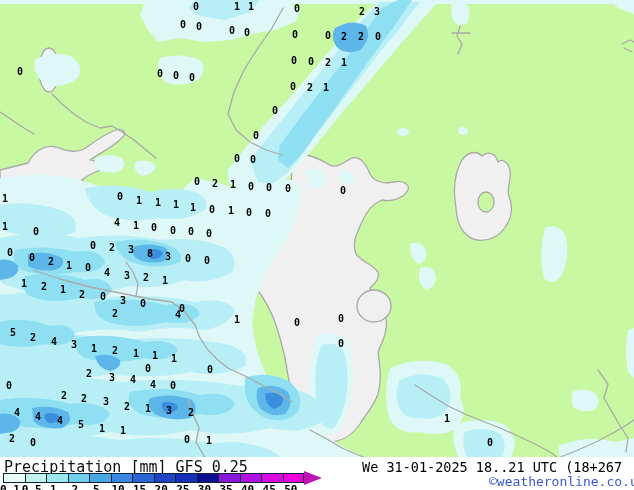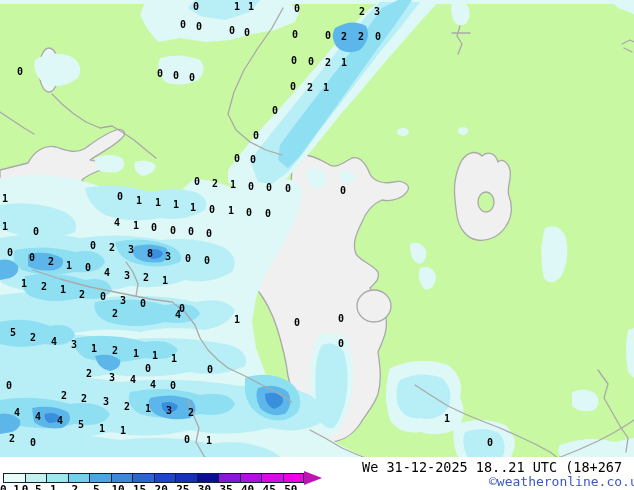--- a/index.html
+++ b/index.html
@@ -257,20 +257,21 @@
         <text x="33" y="446" text-anchor="middle" class="num">0</text>
         <text x="187" y="443" text-anchor="middle" class="num">0</text>
         <text x="209" y="444" text-anchor="middle" class="num">1</text>
         <text x="447" y="422" text-anchor="middle" class="num">1</text>
         <text x="490" y="446" text-anchor="middle" class="num">0</text>
       </g>
 </svg>
 </div>
 
 <div id="legend">
+  <div id="legend-title">Precipitation [mm] GFS 0.25</div>
   <div id="colorbar">
       <div class="seg" style="background: rgb(232, 252, 248);"></div>
       <div class="seg" style="background: rgb(196, 240, 238);"></div>
       <div class="seg" style="background: rgb(156, 232, 236);"></div>
       <div class="seg" style="background: rgb(112, 210, 236);"></div>
       <div class="seg" style="background: rgb(72, 168, 228);"></div>
       <div class="seg" style="background: rgb(60, 136, 224);"></div>
       <div class="seg" style="background: rgb(44, 100, 212);"></div>
       <div class="seg" style="background: rgb(32, 68, 200);"></div>
       <div class="seg" style="background: rgb(24, 48, 184);"></div>
@@ -290,15 +291,15 @@
       <span style="left: 118px;">10</span>
       <span style="left: 139.6px;">15</span>
       <span style="left: 161.2px;">20</span>
       <span style="left: 182.8px;">25</span>
       <span style="left: 204.4px;">30</span>
       <span style="left: 226px;">35</span>
       <span style="left: 247.6px;">40</span>
       <span style="left: 269.2px;">45</span>
       <span style="left: 290.8px;">50</span>
     </div>
-  <div id="datetime">We 31-12-2025 18..21 UTC (18+267</div>
+  <div id="datetime">We 31-01-2025 18..21 UTC (18+267</div>
   <div id="copyright" style="color: rgb(60, 88, 200);">©weatheronline.co.uk</div>
 </div>
 
 </body></html>

